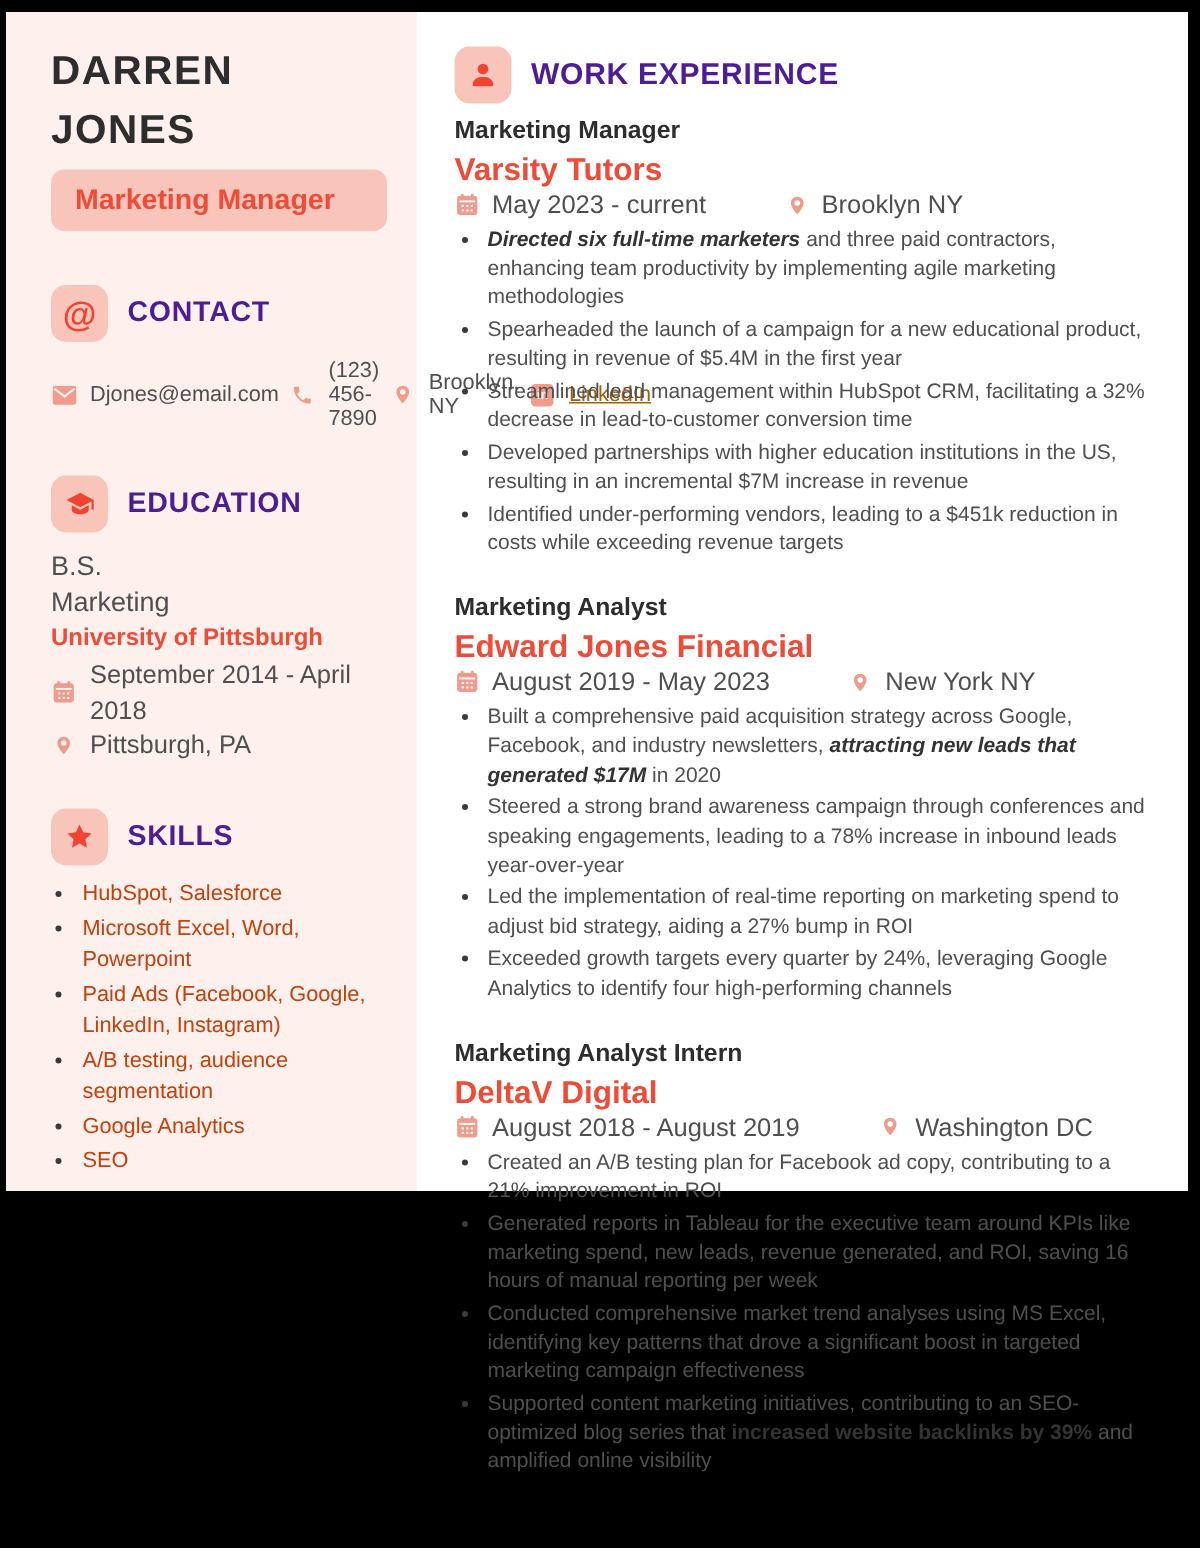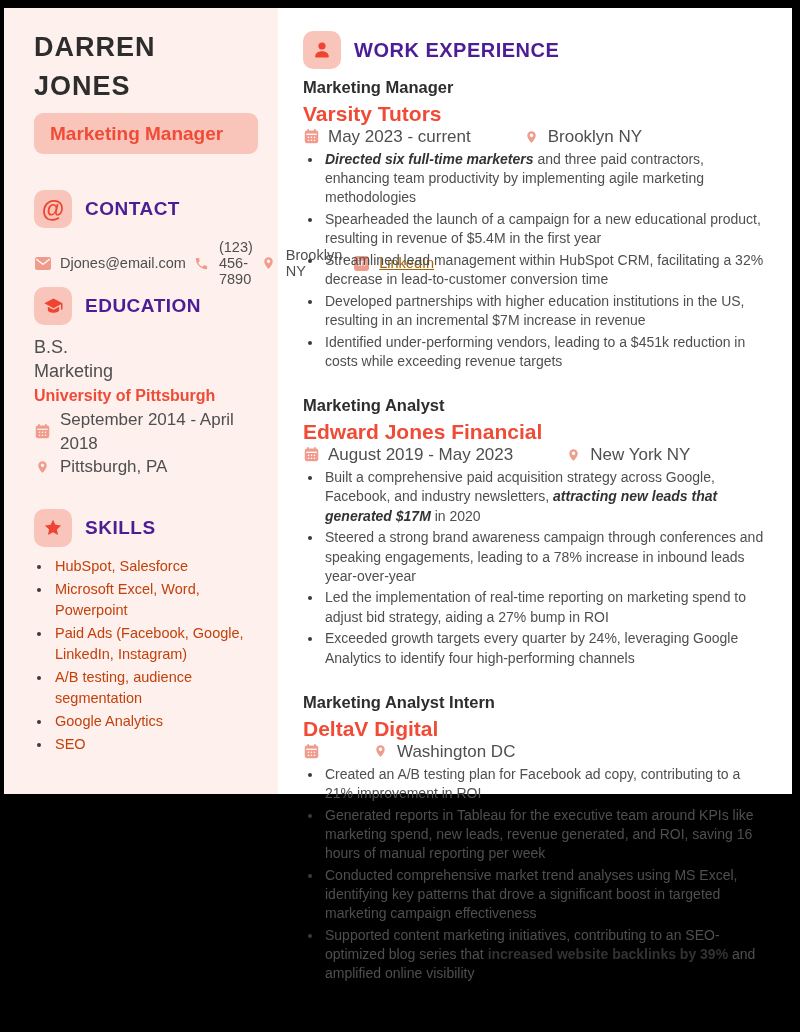--- a/index.html
+++ b/index.html
@@ -25,21 +25,21 @@
   .at-glyph{font-size:23px;font-weight:700;line-height:1}
 
   .contact{margin-top:36px}
   .contact-list{margin-top:11px;display:flex;flex-direction:row;gap:7px}
   .c-row{display:flex;align-items:center;gap:9px;font-size:14.5px;color:#4f4f4f}
   .c-icon{width:17px;min-width:17px;display:flex;justify-content:center;color:#f09c8d}
   .link{color:#a16207;text-decoration:underline;cursor:pointer}
   .li-badge{width:15px;height:15px;border-radius:3px;background:#f09c8d;color:#fdf0ed;
             font-size:9px;font-weight:700;display:flex;align-items:center;justify-content:center}
 
-  .edu{}
+  .edu{margin-top:30px}
   .edu-body{margin-top:10px}
   .edu-line{font-size:18px;color:#4f4f4f;line-height:24px}
   .edu-school{font-size:16px;font-weight:800;color:#ef4b36;line-height:25px}
   .meta-row{display:flex;align-items:center;gap:9px;font-size:17px;color:#4f4f4f;line-height:23.5px}
   .meta-row .c-icon{color:#f09c8d}
 
   .skills{margin-top:30px}
   .skills-list{margin:9px 0 0;padding-left:18px;font-size:14.5px;color:#c2410c;line-height:21px}
   .skills-list li{margin-bottom:2px;padding-left:3px}
   .skills-list li::marker{color:#3a3a3a}
@@ -285,20 +285,21 @@
                 <g fill="#fff">
                   <circle cx="6" cy="11" r="1.1"></circle>
                   <circle cx="10" cy="11" r="1.1"></circle>
                   <circle cx="14" cy="11" r="1.1"></circle>
                   <circle cx="6" cy="15" r="1.1"></circle>
                   <circle cx="10" cy="15" r="1.1"></circle>
                   <circle cx="14" cy="15" r="1.1"></circle>
                 </g>
               </svg>
           </span>
+          <span>August 2018 - August 2019</span>
         </span>
         <span class="grp loc">
           <span class="c-icon">
             <svg width="13" height="16" viewBox="0 0 20 20">
                 <path fill="currentColor" d="M10 1C6.4 1 3.5 3.9 3.5 7.5 3.5 12.4 10 19 10 19s6.5-6.6 6.5-11.5C16.5 3.9 13.6 1 10 1zm0 9.2a2.8 2.8 0 110-5.6 2.8 2.8 0 010 5.6z"></path>
               </svg>
           </span>
           <span>Washington DC</span>
         </span>
       </div>

